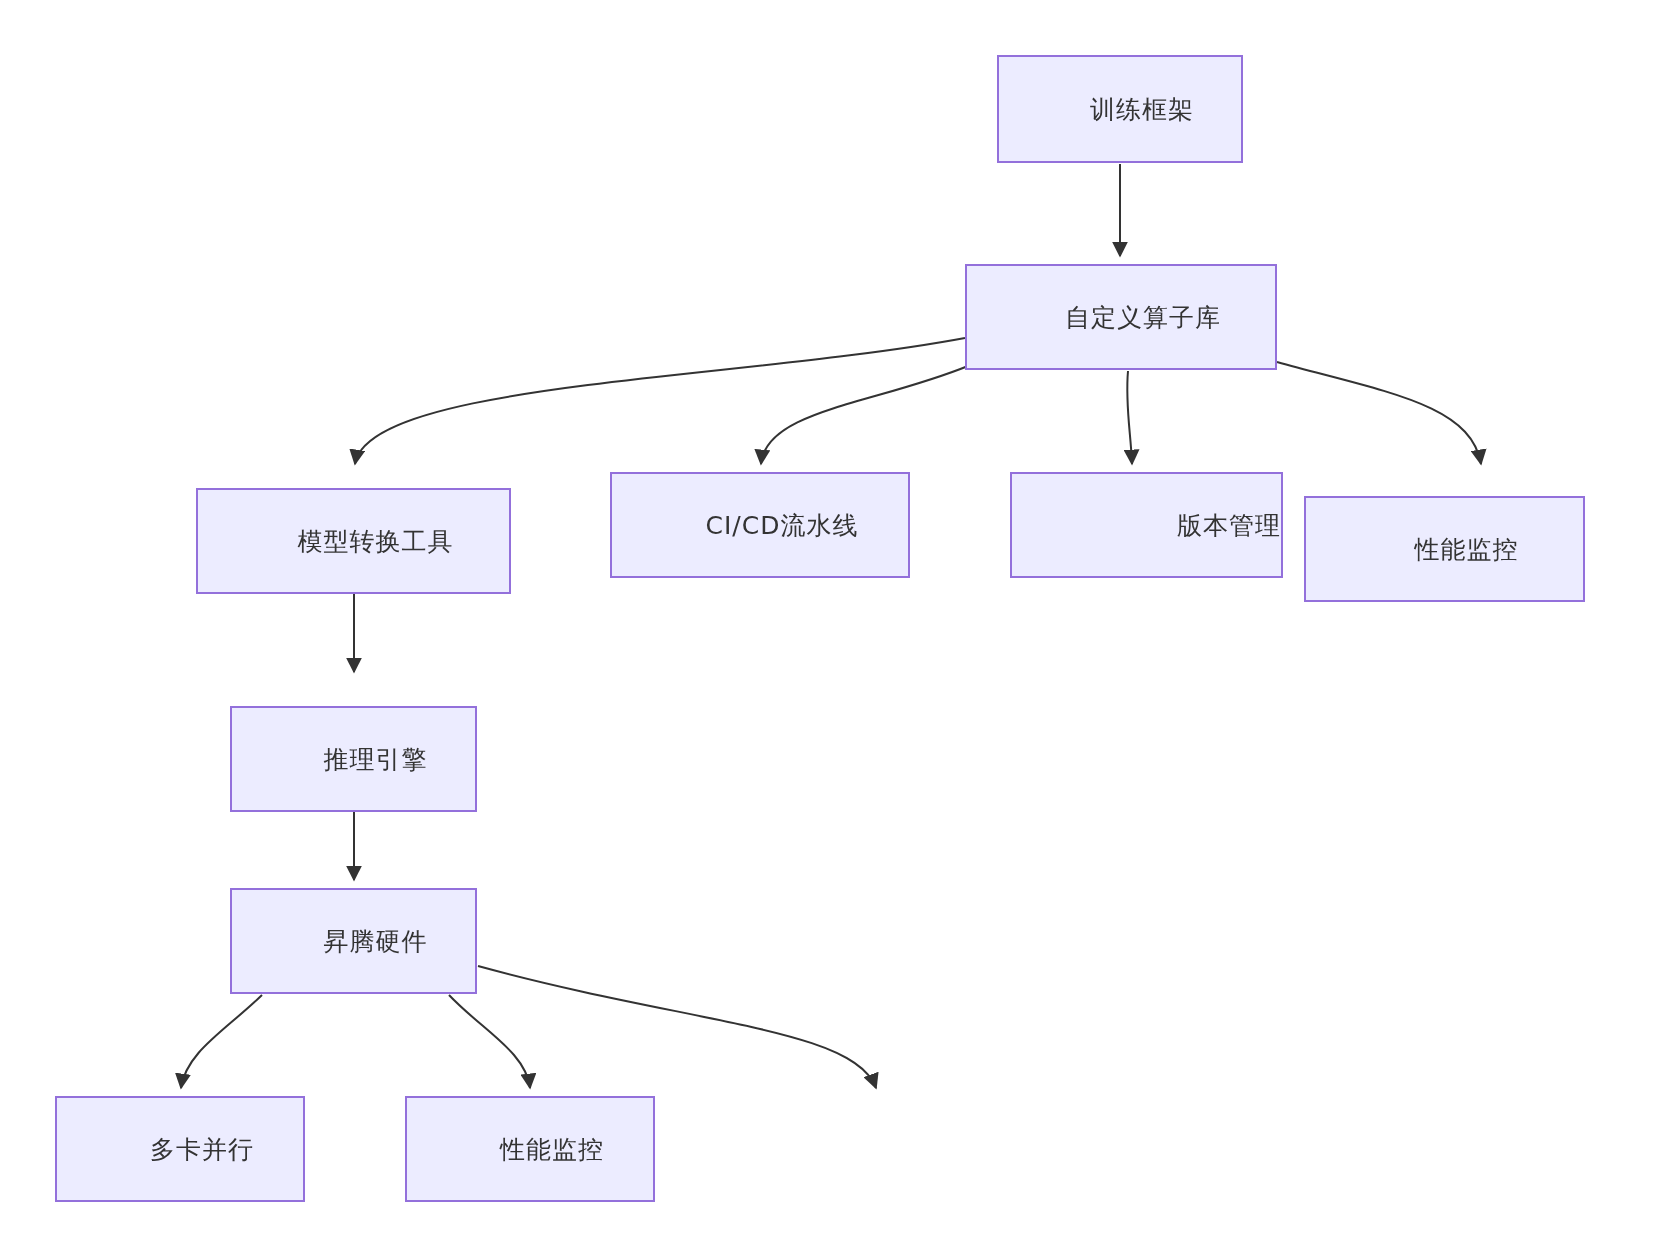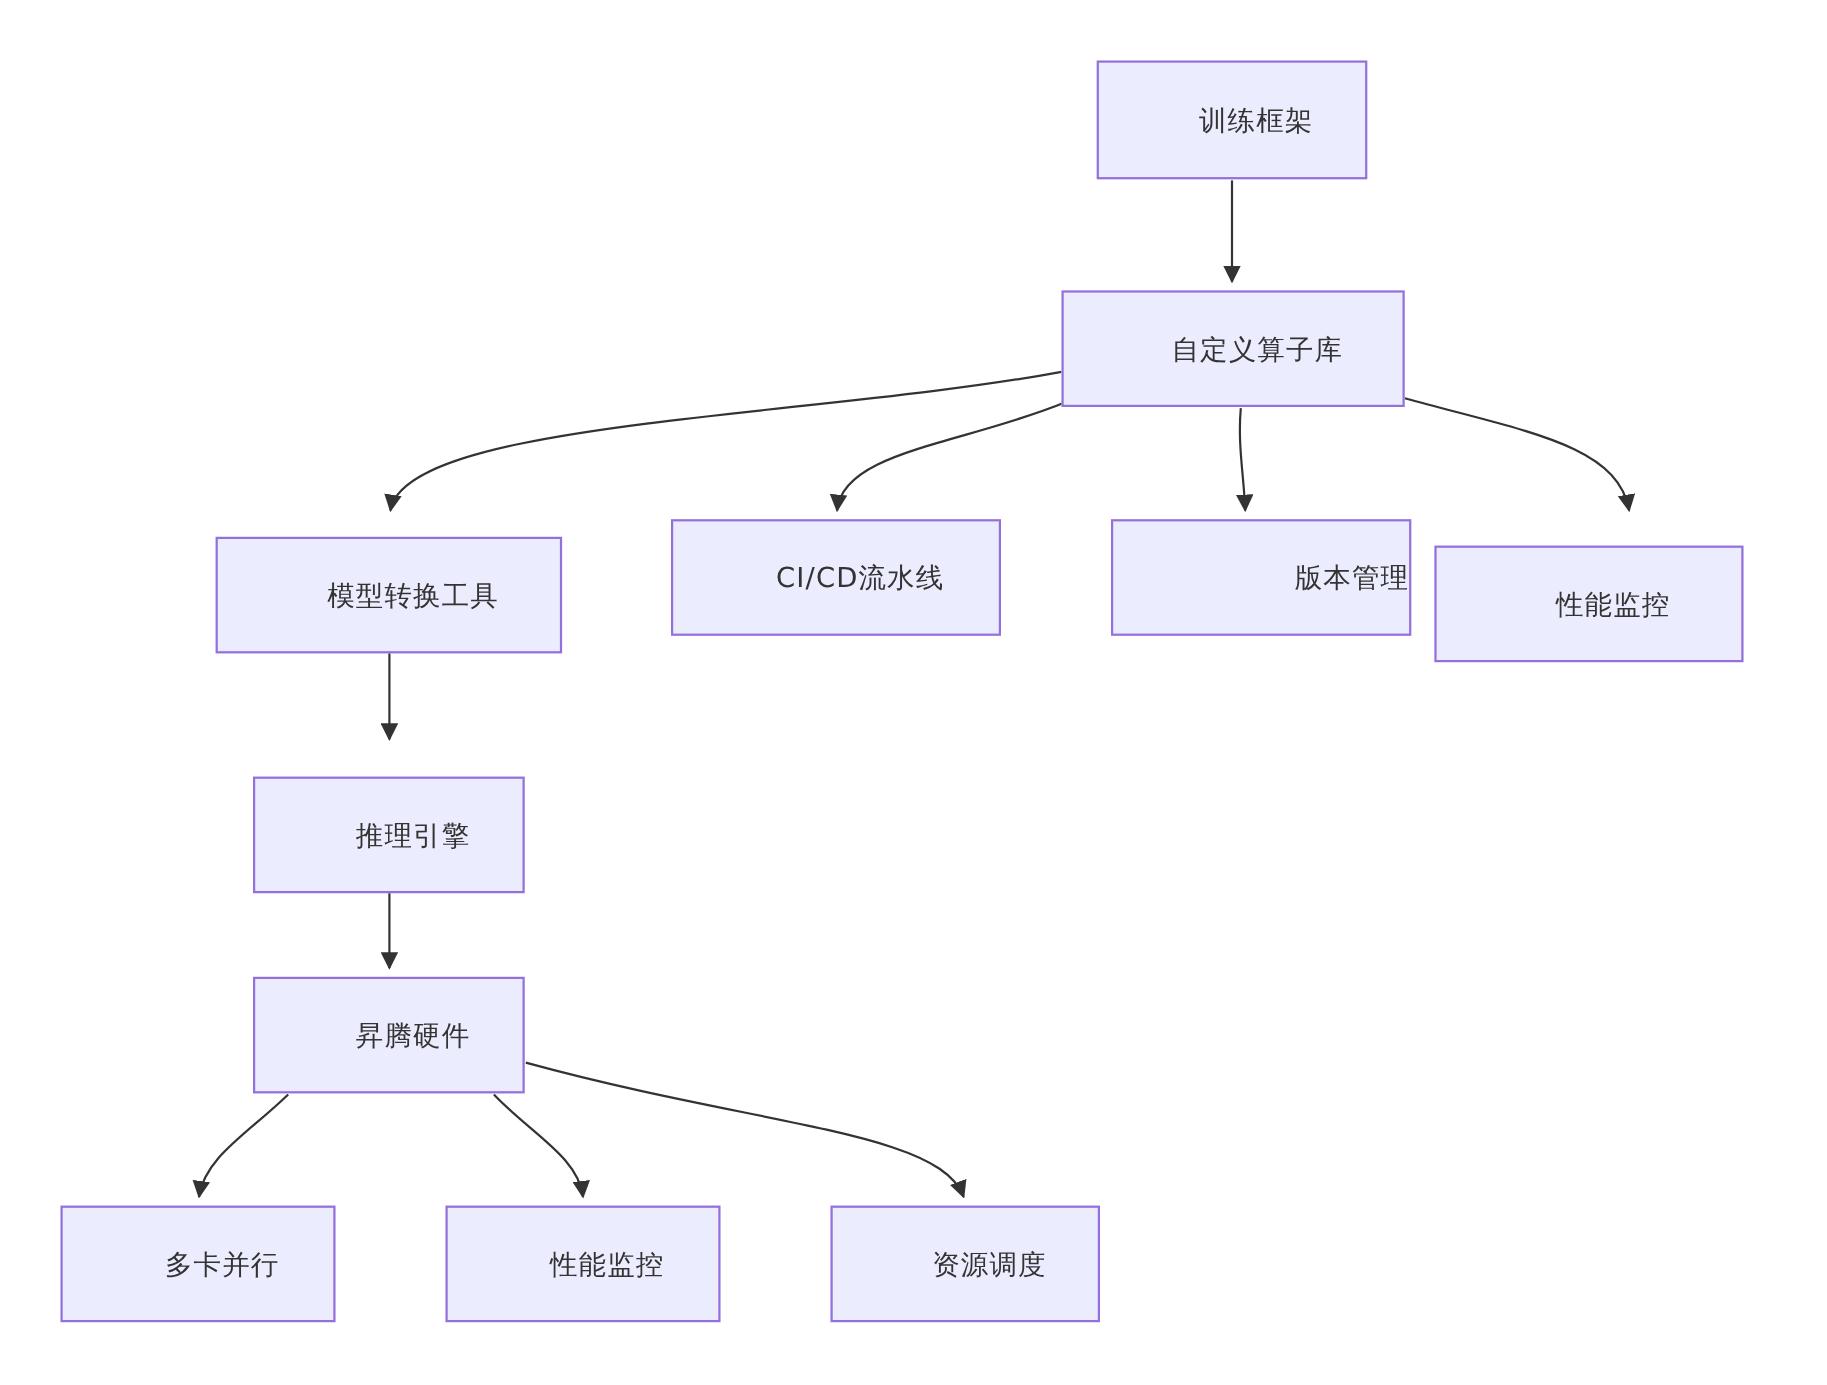--- a/index.html
+++ b/index.html
@@ -112,17 +112,14 @@
   </div>
 
   <div class="node" id="n-multicard">
     <span>多卡并行</span>
   </div>
 
   <div class="node" id="n-fault">
     <span>性能监控</span>
   </div>
 
-  <div class="node" id="n-sched">
-    <span>资源调度</span>
-  </div>
 
 </div>
 
 </body></html>

